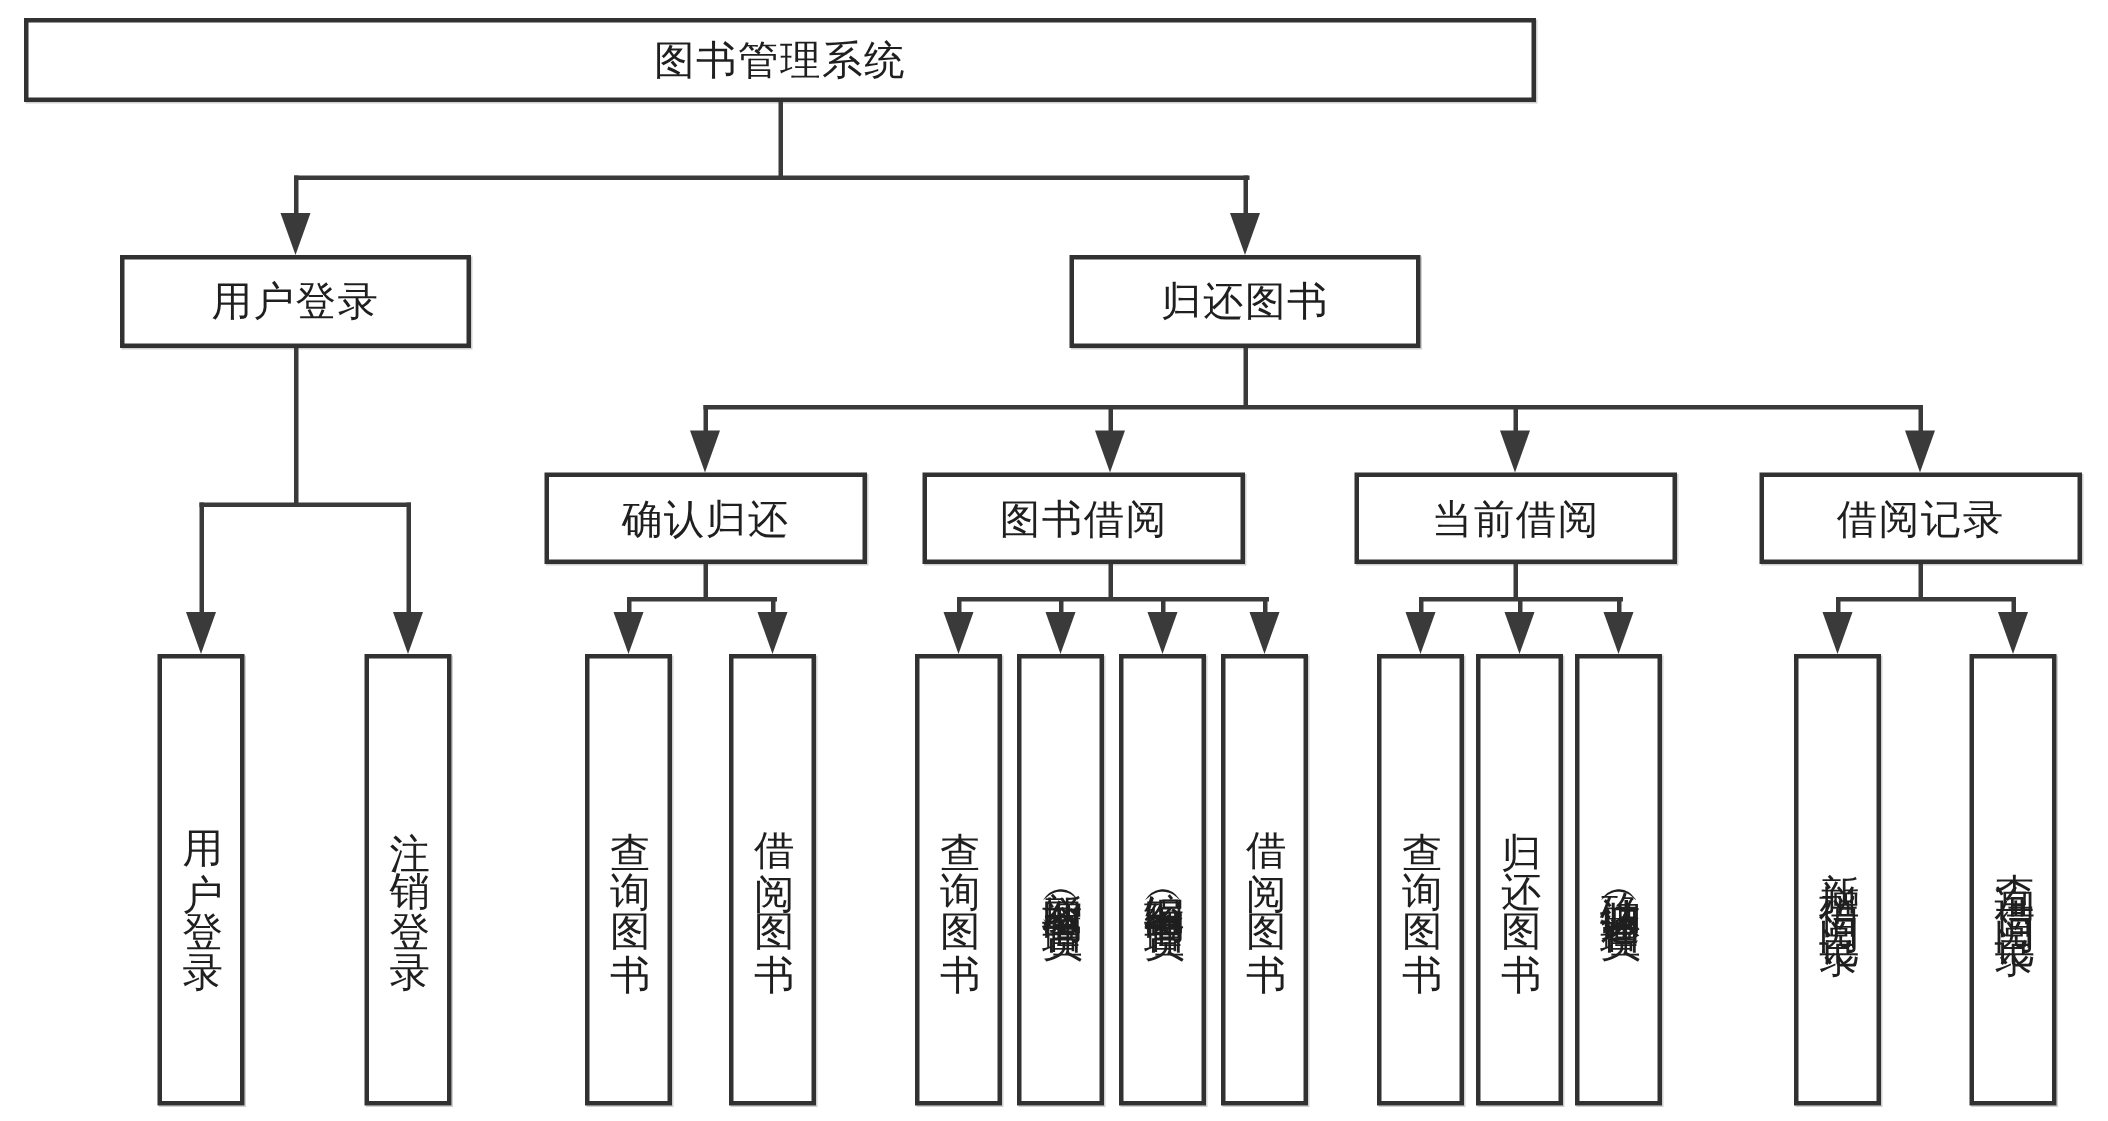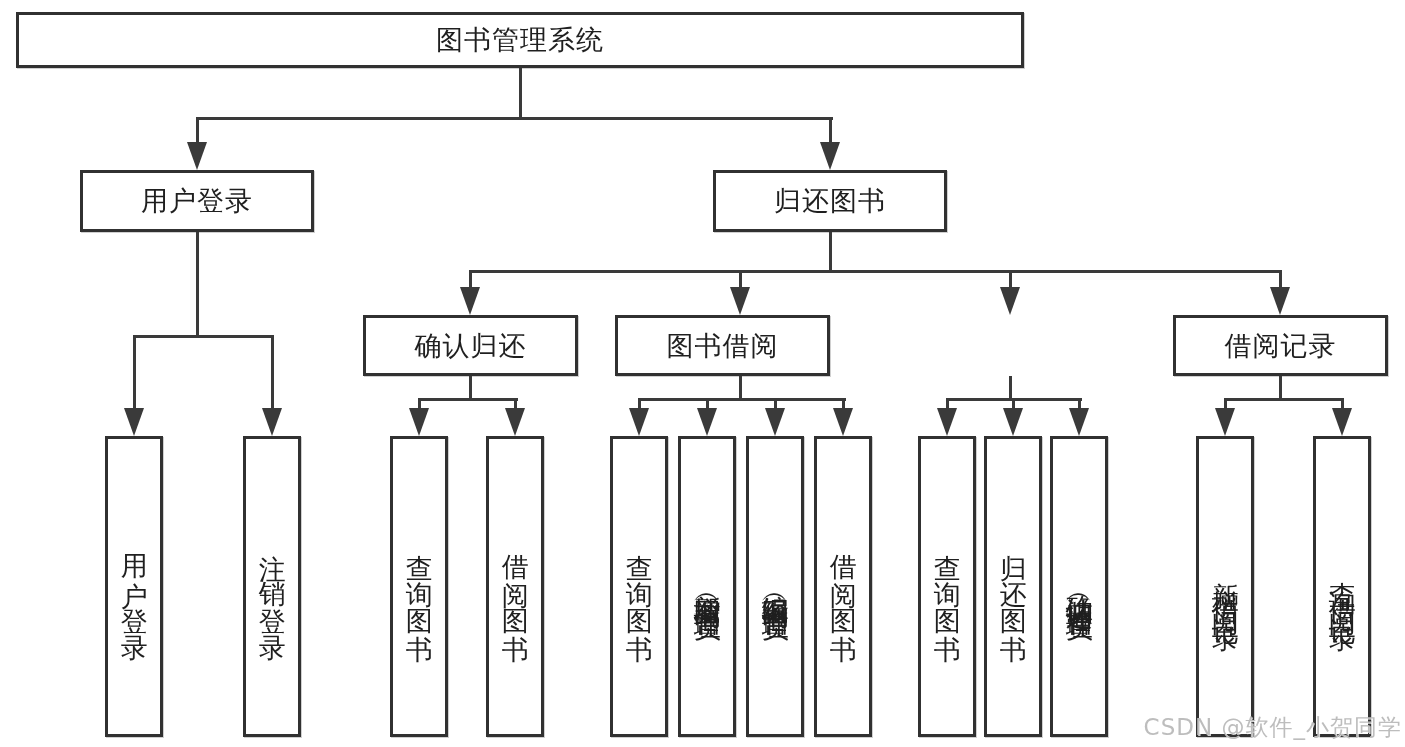--- a/index.html
+++ b/index.html
@@ -59,20 +59,23 @@
   </div>
   <div class="box l2" style="left:713px">
     <span class="hlabel">归还图书</span>
   </div>
 
   <div class="box l3" style="left:363px">
     <span class="hlabel">确认归还</span>
   </div>
   <div class="box l3" style="left:615px">
     <span class="hlabel">图书借阅</span>
+  </div>
+  <div class="box l3" style="left:903px">
+    <span class="hlabel">当前借阅</span>
   </div>
   <div class="box l3" style="left:1173px">
     <span class="hlabel">借阅记录</span>
   </div>
 
   <div class="box vbox" style="left:105px">
     <span class="vlabel ls4">用户登录</span>
   </div>
   <div class="box vbox" style="left:243px">
     <span class="vlabel ls4">注销登录</span>
@@ -163,15 +166,14 @@
   <div class="arrow" style="left:1003px;top:408px"></div>
   <div class="arrow" style="left:1069px;top:408px"></div>
 
   <div class="vl" style="left:1278.5px;top:376px;height:24px"></div>
   <div class="hl" style="left:1223.5px;top:398px;width:120px"></div>
   <div class="vl" style="left:1223.5px;top:398px;height:12px"></div>
   <div class="vl" style="left:1340.5px;top:398px;height:12px"></div>
   <div class="arrow" style="left:1215px;top:408px"></div>
   <div class="arrow" style="left:1332px;top:408px"></div>
 
-  <div class="watermark">CSDN @软件_小贺同学</div>
 
 </div>
 
 </body></html>

